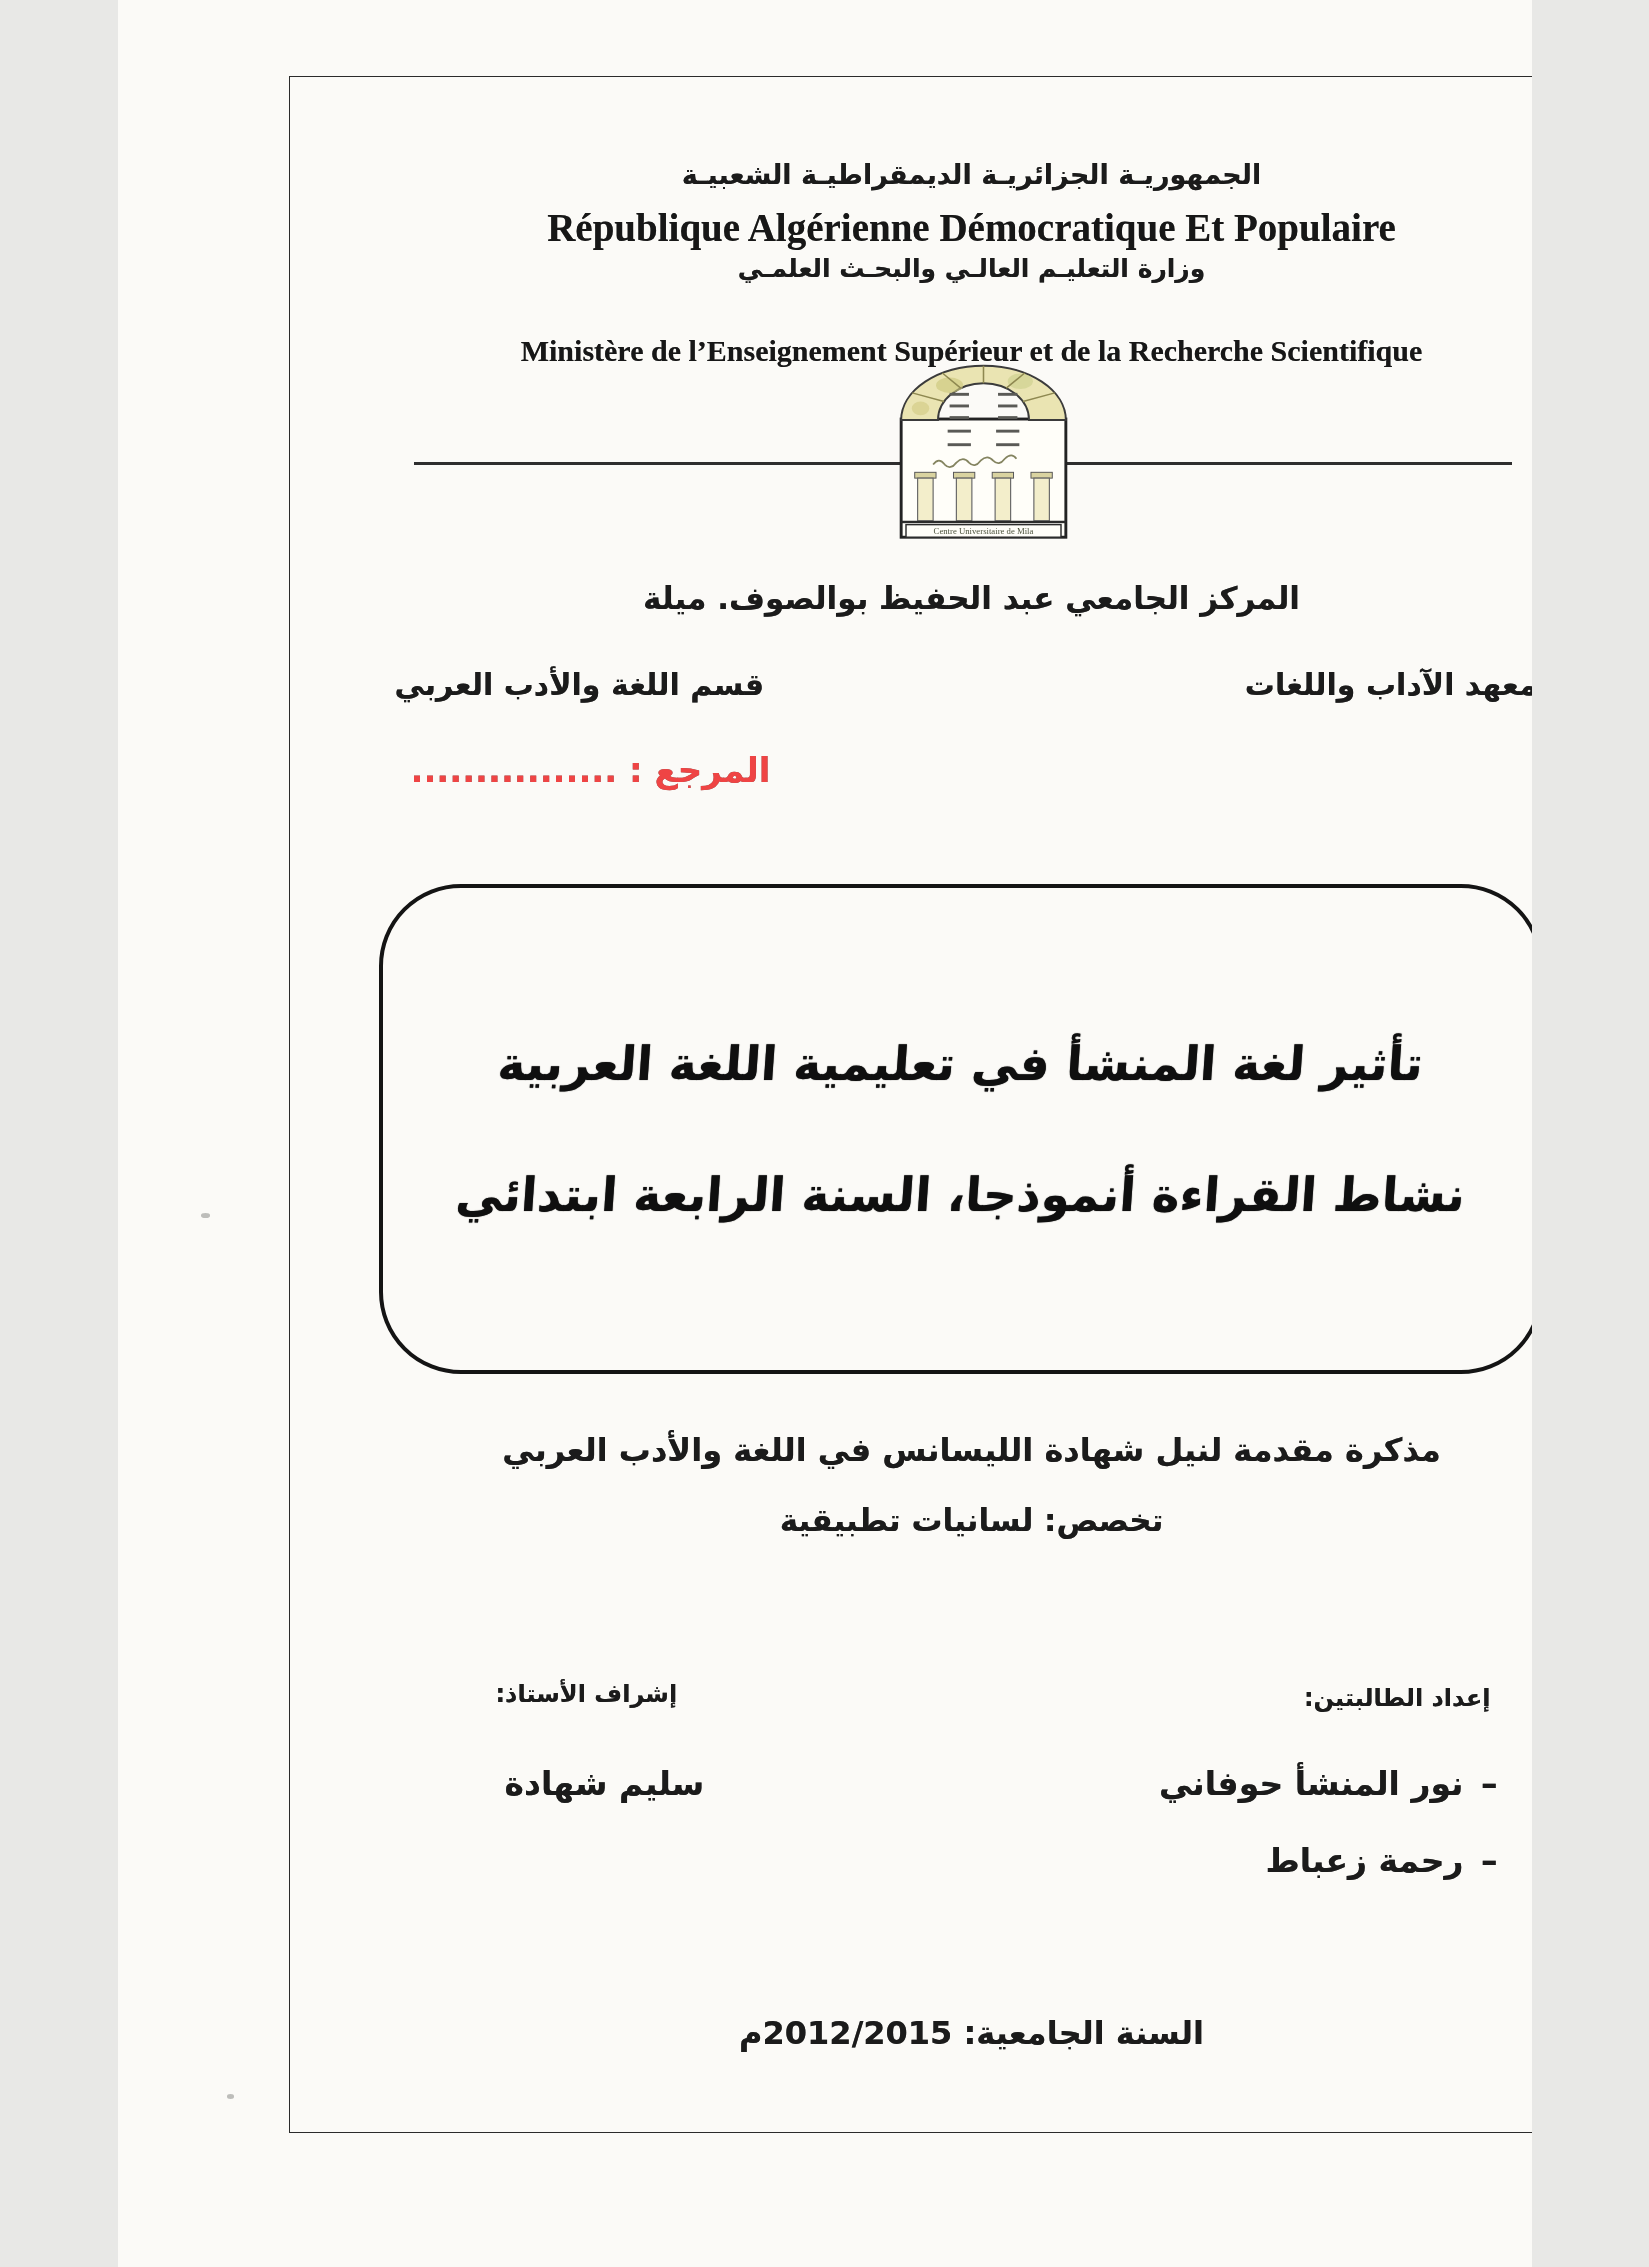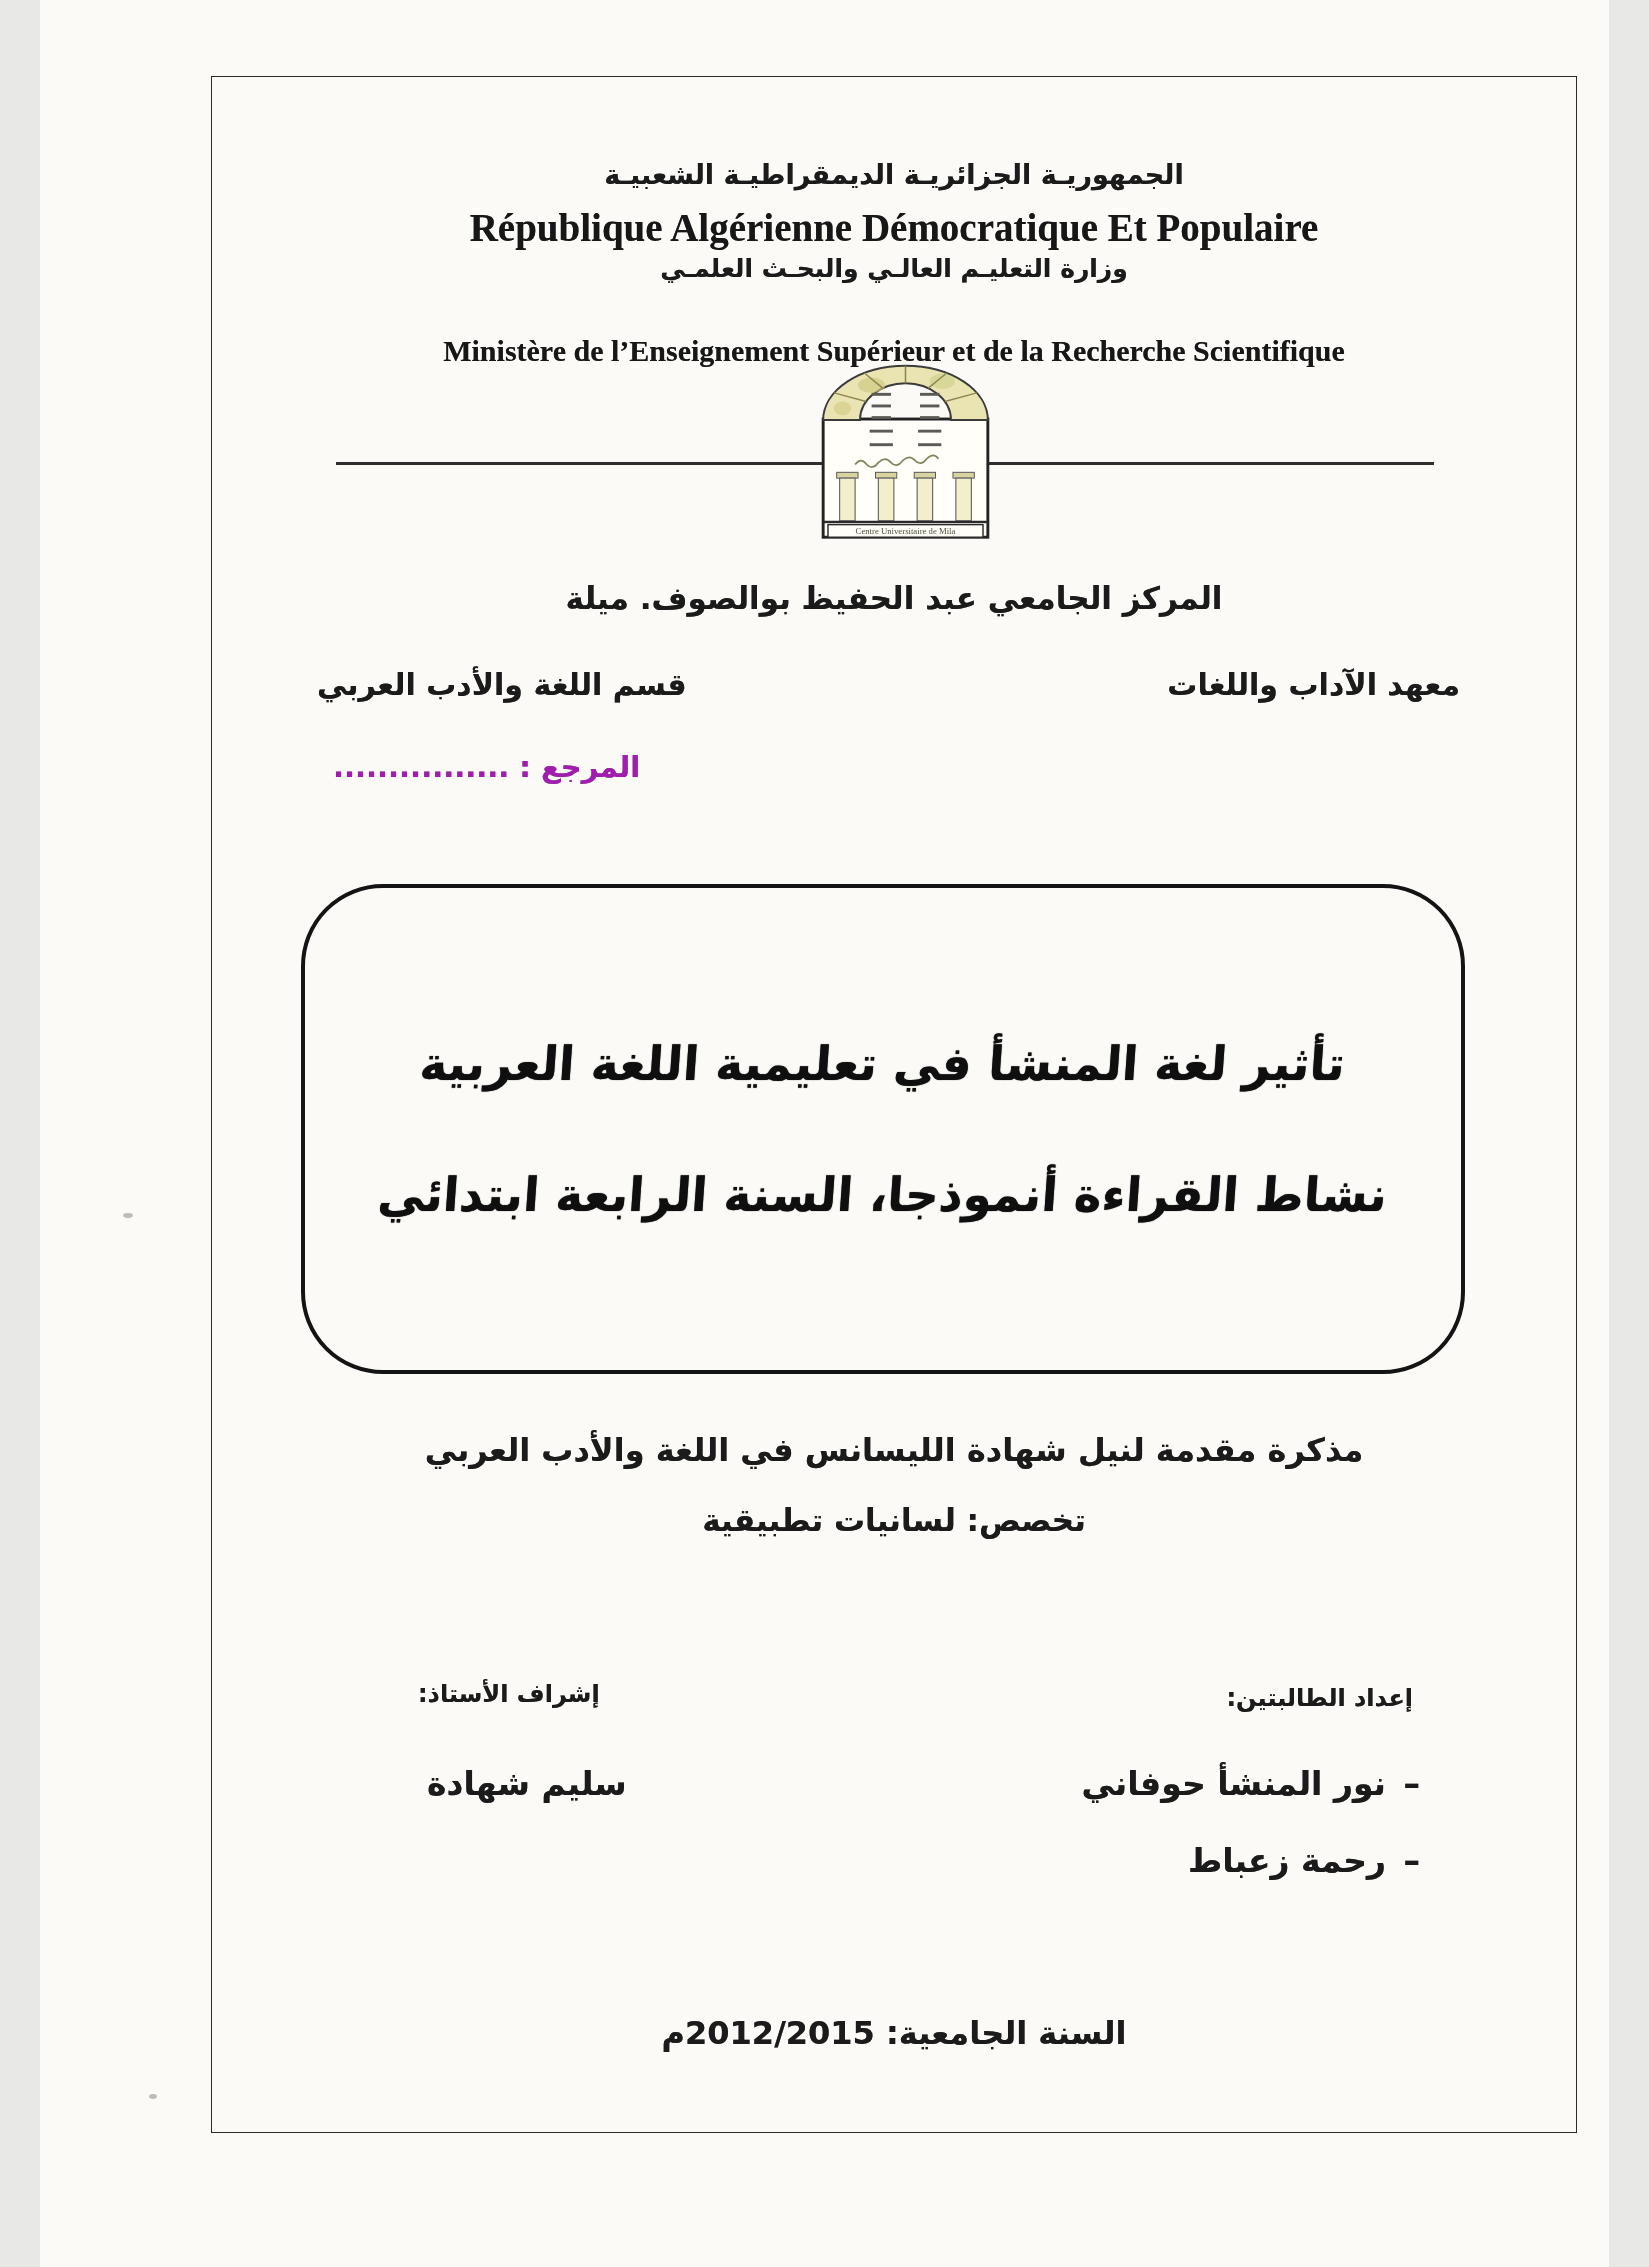--- a/index.html
+++ b/index.html
@@ -1,39 +1,39 @@
 <!DOCTYPE html>
 <html><head>
 <meta charset="utf-8">
 <style>
   html,body{margin:0;padding:0;background:#e8e8e6;}
   #page{
-    position:relative;width:1569px;height:2268px;margin:0 auto;
+    position:relative;width:1414px;height:2268px;margin:0 auto;
     background:#fbfaf7;overflow:hidden;
     font-family:"DejaVu Sans",sans-serif;color:#1d1d1d;
   }
   
   .frame{
     position:absolute;left:171px;top:76px;width:1364px;height:2055px;
     border:1.9px solid #2b2b2b;
   }
   .ctr{position:absolute;left:0;right:0;text-align:center;}
   .ar{direction:rtl;font-weight:bold;color:#1b1b1b;text-shadow:0 0 0.6px rgba(25,25,25,.65);}
   .fr{font-family:"Liberation Serif",serif;font-weight:bold;color:#171717;text-shadow:0 0 0.5px rgba(25,25,25,.6);}
   .l1{top:82px;font-size:27px;}
   .l2{top:128px;font-size:39px;}
   .l3{top:177px;font-size:25px;}
   .l4{top:217px;font-size:30px;margin-top:40px;}
   .rule{position:absolute;left:124px;top:385px;width:1098px;height:2.9px;background:#2e2e2e;}
   .logo{position:absolute;left:606px;top:281px;}
   .center-name{top:503px;font-size:31px;}
   .institute{position:absolute;right:116px;top:590px;font-size:30px;}
   .department{position:absolute;left:105px;top:590px;font-size:30px;}
-  .reference{position:absolute;left:121px;top:673px;font-size:29px;direction:rtl;font-weight:bold;
-             color:#a21caf;text-shadow:0 0 0.6px rgba(25,25,25,.65);letter-spacing:1px;}
+  .reference{position:absolute;left:121px;top:673px;font-size:34px;direction:rtl;font-weight:bold;
+             color:#ef4444;text-shadow:0 0 0.6px rgba(25,25,25,.65);letter-spacing:1px;}
   .title-box{
     position:absolute;left:89px;top:807px;width:1164px;height:490px;
     border:4.9px solid #141414;border-radius:82px;box-sizing:border-box;
     display:flex;flex-direction:column;align-items:center;justify-content:center;gap:76px;
   }
   .callig{direction:rtl;font-weight:bold;font-size:47px;color:#0f0f0f;
           text-shadow:0 0 1px rgba(10,10,10,.8);transform:skewX(-4deg);letter-spacing:1px;}
   .statement{top:1354px;font-size:32px;}
   .specialty{top:1425px;font-size:31px;}
   .col-hdr{position:absolute;font-size:24px;}

